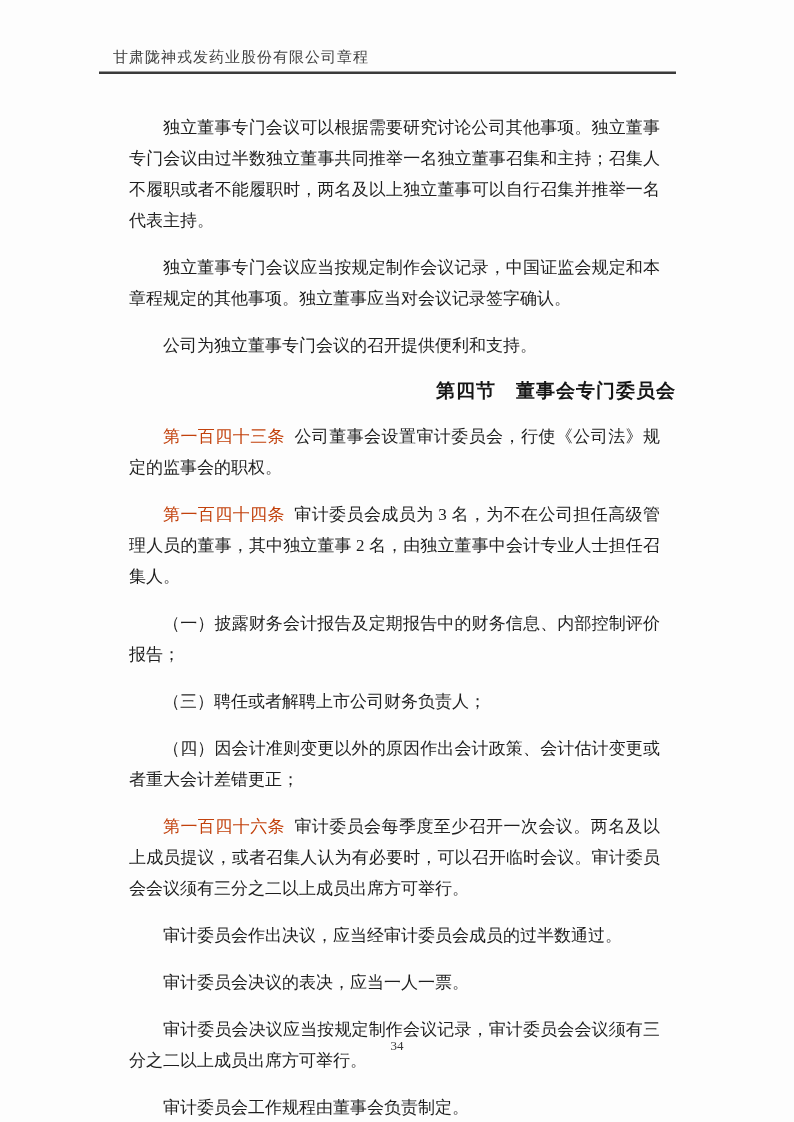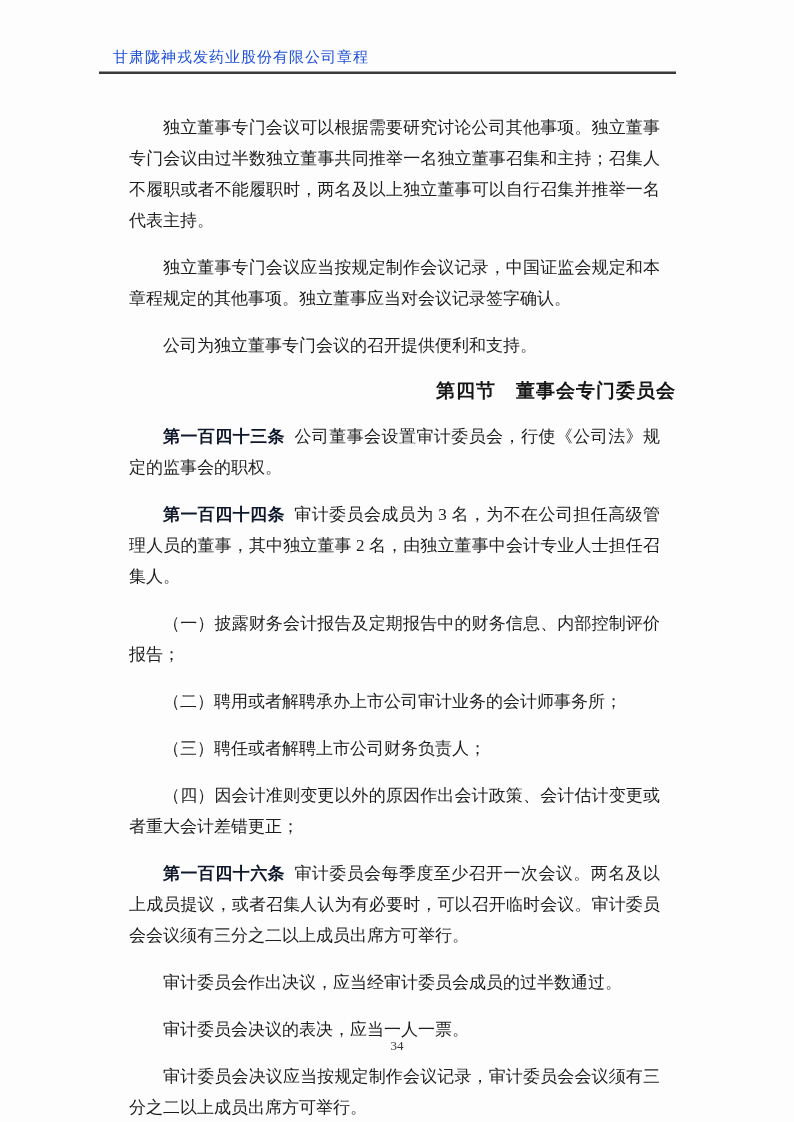--- a/index.html
+++ b/index.html
@@ -15,21 +15,21 @@
     background: #fdfdfd;
     overflow: hidden;
     font-family: "Liberation Serif", "DejaVu Serif", serif;
     color: #1e1e1e;
   }
   .header-title {
     position: absolute;
     left: 113px;
     top: 48px;
     font-size: 15px;
-    color: #1d4ed8;
+    color: #404040;
     letter-spacing: 1px;
     white-space: nowrap;
   }
   .header-rule {
     position: absolute;
     left: 99px;
     top: 71px;
     width: 577px;
     height: 2px;
     background: #3a3a3a;
@@ -53,23 +53,23 @@
     font-size: 19px;
     font-weight: bold;
     line-height: 28px;
     text-align: right;
     text-indent: 0 !important;
     margin: 12px 0 12px 0 !important;
     letter-spacing: 1px;
     color: #161616;
   }
   .article-number {
-    font-weight: bold;
+    font-weight: normal;
     margin-right: 0.55em;
-    color: #0f172a;
+    color: #c2410c;
   }
   .footer-page-number {
     position: absolute;
     top: 1038px;
     left: 0;
     width: 100%;
     text-align: center;
     font-size: 13px;
     color: #333333;
   }
@@ -89,21 +89,20 @@
     <p>公司为独立董事专门会议的召开提供便利和支持。</p>
 
     <p class="section-heading">第四节　董事会专门委员会</p>
 
     <p><span class="article-number">第一百四十三条</span><span>公司董事会设置审计委员会，行使《公司法》规定的监事会的职权。</span></p>
 
     <p><span class="article-number">第一百四十四条</span><span>审计委员会成员为 3 名，为不在公司担任高级管理人员的董事，其中独立董事 2 名，由独立董事中会计专业人士担任召集人。</span></p>
 
 
     <p>（一）披露财务会计报告及定期报告中的财务信息、内部控制评价报告；</p>
-    <p>（二）聘用或者解聘承办上市公司审计业务的会计师事务所；</p>
     <p>（三）聘任或者解聘上市公司财务负责人；</p>
     <p>（四）因会计准则变更以外的原因作出会计政策、会计估计变更或者重大会计差错更正；</p>
 
     <p><span class="article-number">第一百四十六条</span><span>审计委员会每季度至少召开一次会议。两名及以上成员提议，或者召集人认为有必要时，可以召开临时会议。审计委员会会议须有三分之二以上成员出席方可举行。</span></p>
 
     <p>审计委员会作出决议，应当经审计委员会成员的过半数通过。</p>
     <p>审计委员会决议的表决，应当一人一票。</p>
     <p>审计委员会决议应当按规定制作会议记录，审计委员会会议须有三分之二以上成员出席方可举行。</p>
     <p>审计委员会工作规程由董事会负责制定。</p>
 

